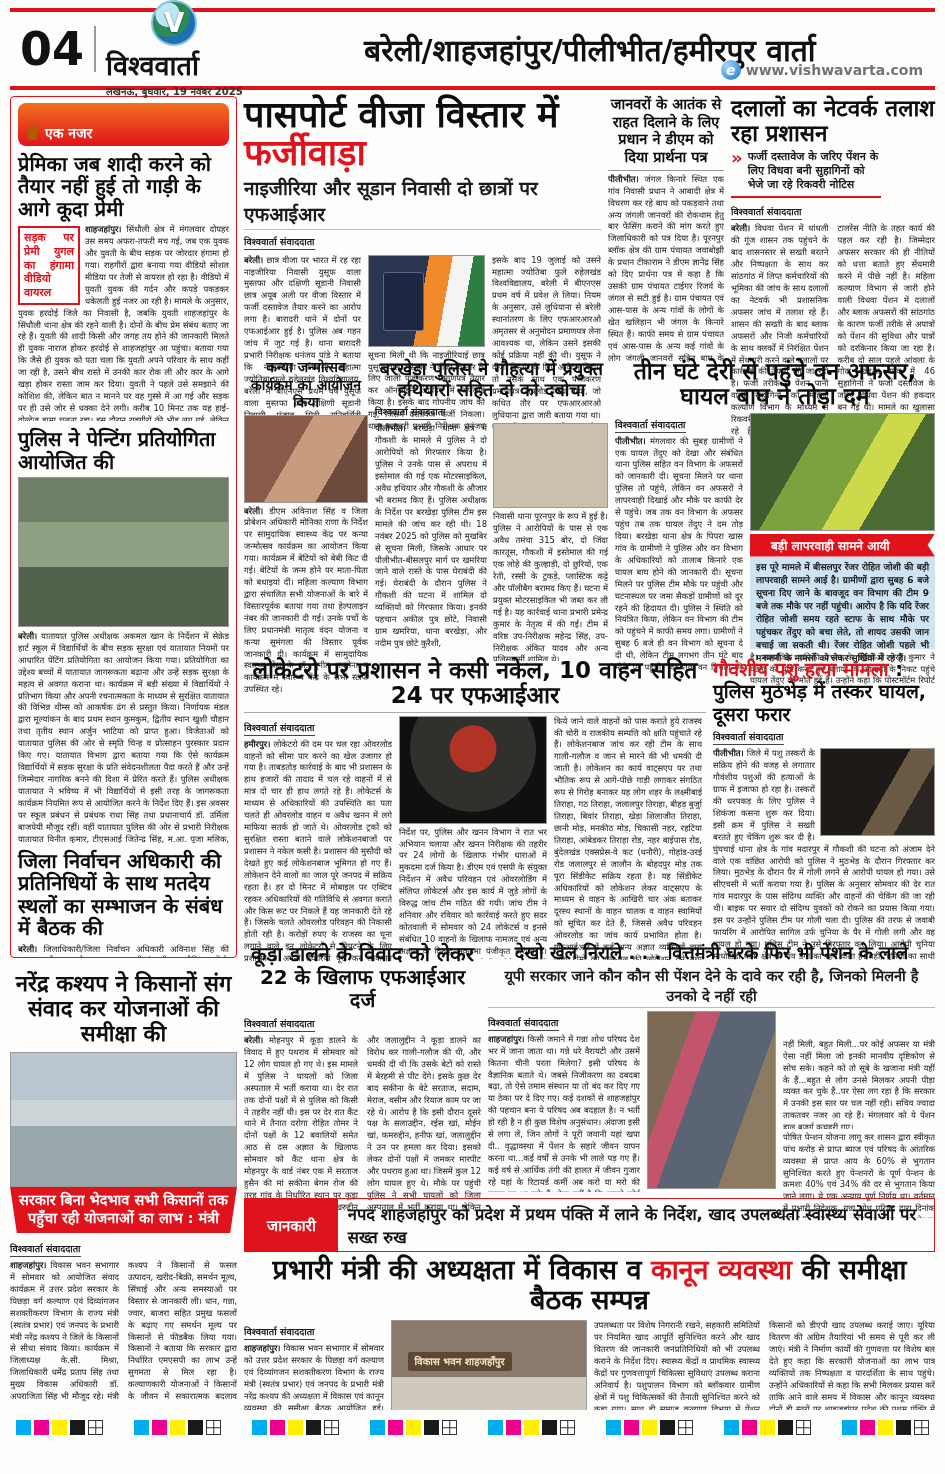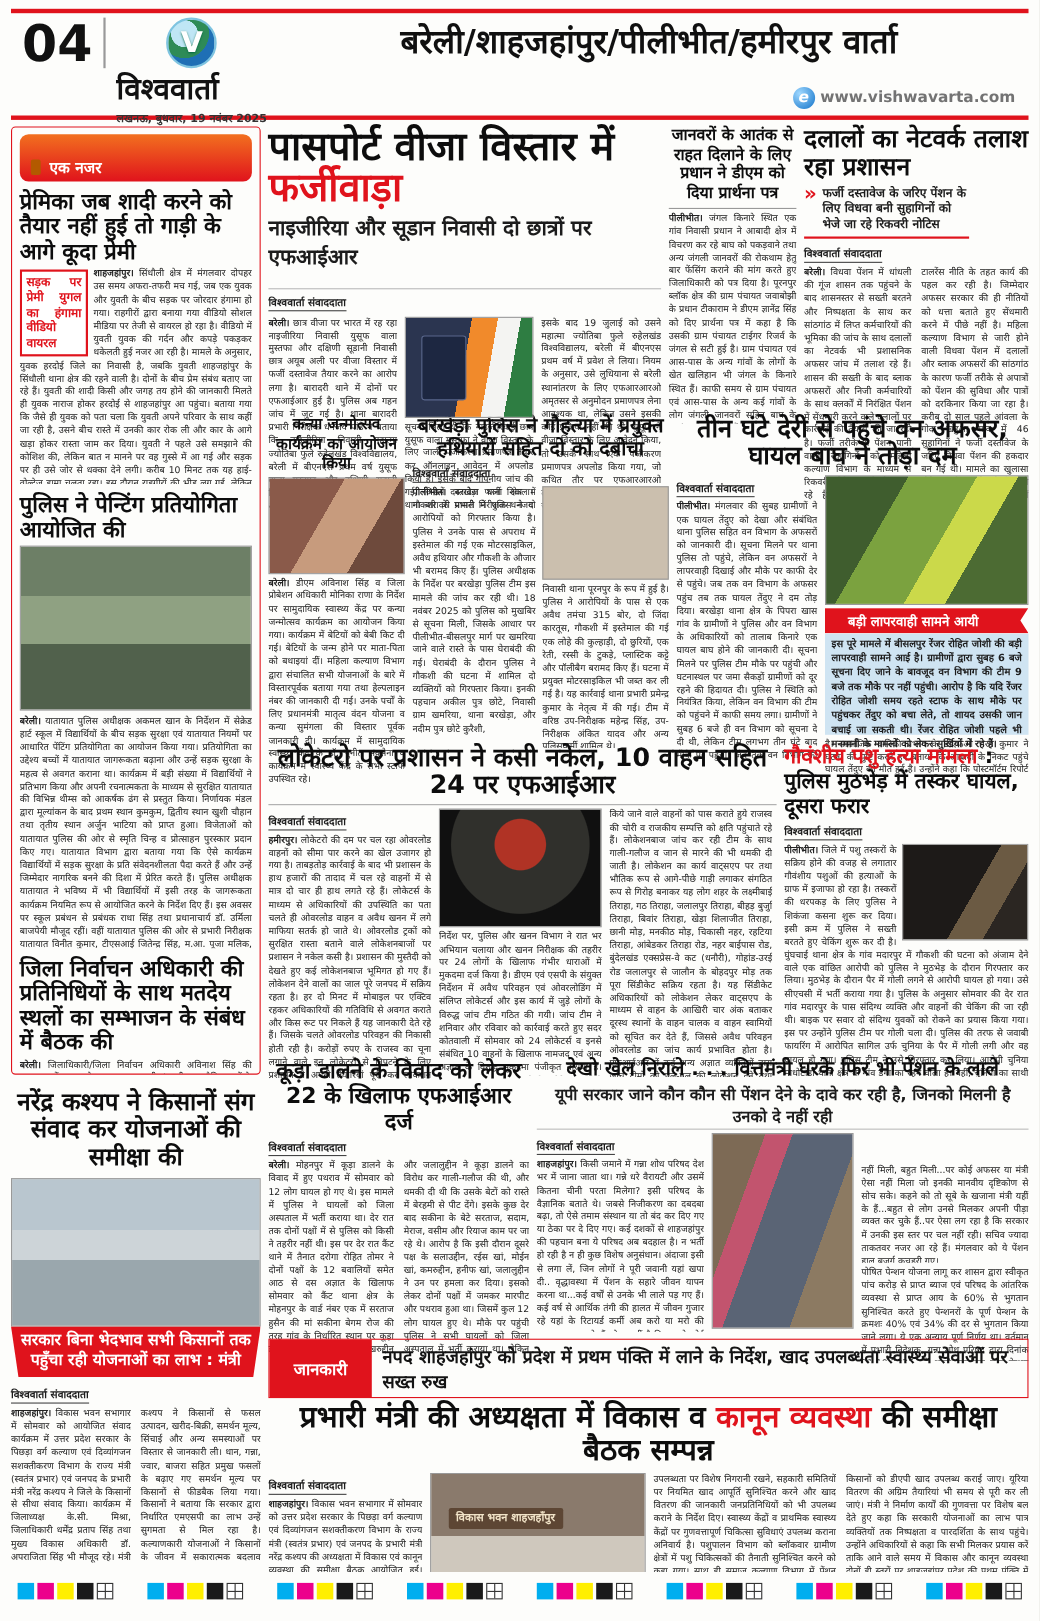--- a/index.html
+++ b/index.html
@@ -5,21 +5,21 @@
   * { margin:0; padding:0; box-sizing:border-box; }
   html,body { background:#e8e8e4; }
   .page {
     width:945px; height:1474px; margin:0 auto; background:#fdfdfb;
     font-family:"DejaVu Sans","Liberation Sans",sans-serif;
     color:#1c1c1c; position:relative; overflow:hidden; padding:8px 10px 4px 10px;
   }
   
   .masthead {
     border-top:4px solid #e0131c; border-bottom:4px solid #e0131c;
-    height:101px; display:flex; align-items:flex-start; gap:10px; padding:4px 8px; position:relative;
+    height:82px; display:flex; align-items:center; gap:10px; padding:4px 8px; position:relative;
   }
   .pagenum { font-size:46px; font-weight:bold; color:#111; line-height:1; padding:0 10px 0 2px; border-right:2px solid #999; }
   .brandwrap { display:flex; align-items:center; gap:6px;flex-direction:column; }
   .globe {
     width:46px; height:46px; border-radius:50%;
     background:radial-gradient(circle at 35% 30%, #bfe6f5 0 30%, #2e8b57 31% 55%, #1f6fb5 56% 100%);
     border:2px solid #7fc4e0; position:relative; flex:0 0 auto;
   }
   .globe::before { content:"V"; position:absolute; inset:0; display:flex; align-items:center; justify-content:center;
     color:#fff; font-weight:bold; font-size:26px; text-shadow:0 1px 2px #064; }
@@ -56,21 +56,21 @@
   .lh4 { font-size:22px; text-align:center; margin:8px 0 5px; line-height:1.15; }
   .lphoto4 { height:135px; margin:2px 0 0; background:
      linear-gradient(180deg,#b9c6cf 0 35%, #cdd4d8 35% 55%, #9aa7ad 55% 100%); }
   .redbanner { background:#e0131c; color:#fff; font-weight:bold; font-size:14.5px; text-align:center;
     padding:4px 6px 6px; line-height:1.25; clip-path:polygon(0 0,100% 0,97% 100%,3% 100%); margin-bottom:4px; }
   
   .row { display:flex; gap:7px; }
   .r1 { height:258px; }
   .artA { width:357px; flex:0 0 auto; }
   .hA { font-size:36px; line-height:1.05; }
-  .hAsub { font-size:19px; font-weight:bold; margin-top:3px; border-bottom:1px solid #bbb; padding-bottom:16px; }
+  .hAsub { font-size:19px; font-weight:bold; margin-top:3px; border-bottom:1px solid #bbb; padding-bottom:2px; }
   .awrap { display:flex; gap:7px; margin-top:2px; }
   .aw1 { width:118px; }
   .aw2 { width:118px; }
   .aw3 { width:110px; }
   .passphoto { height:92px; margin-bottom:3px; background:
      linear-gradient(100deg,#2b3550 0 46%, #f18a2b 46% 64%, #f4f4f2 64% 80%, #2e7d42 80% 100%); }
   .passphoto::after { content:""; position:absolute; left:12%; top:18%; width:34%; height:64%;
      background:#1d2741; border:1px solid #5a678c; border-radius:3px; }
   .artB { width:116px; flex:0 0 auto; }
   .hB { font-size:14.5px; text-align:center; line-height:1.22; border-bottom:1px solid #999; padding-bottom:3px; margin-bottom:3px; }

